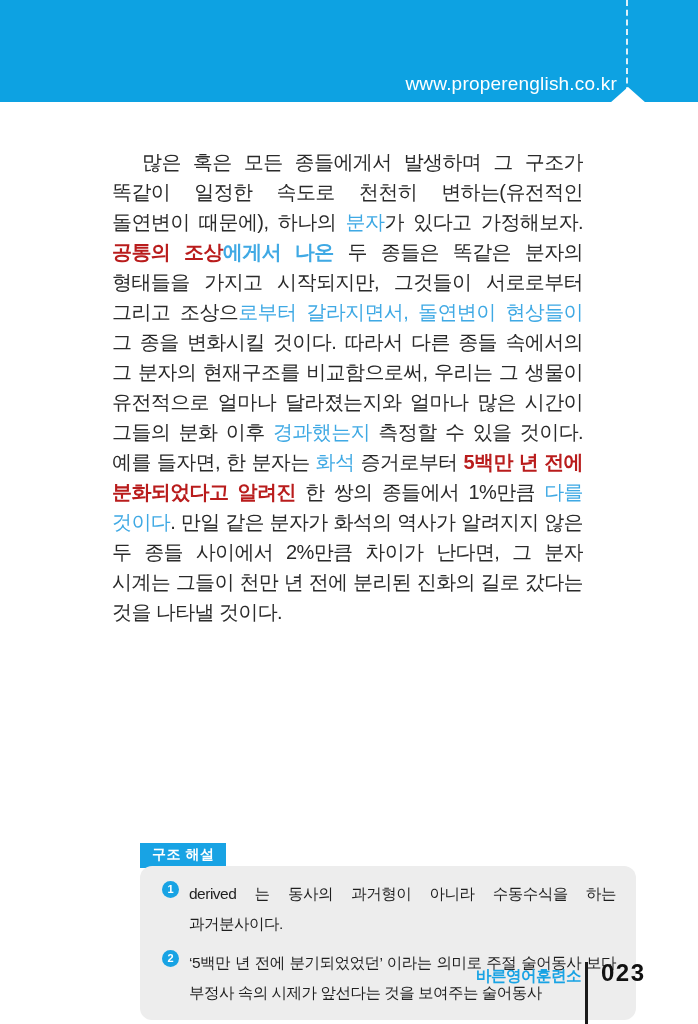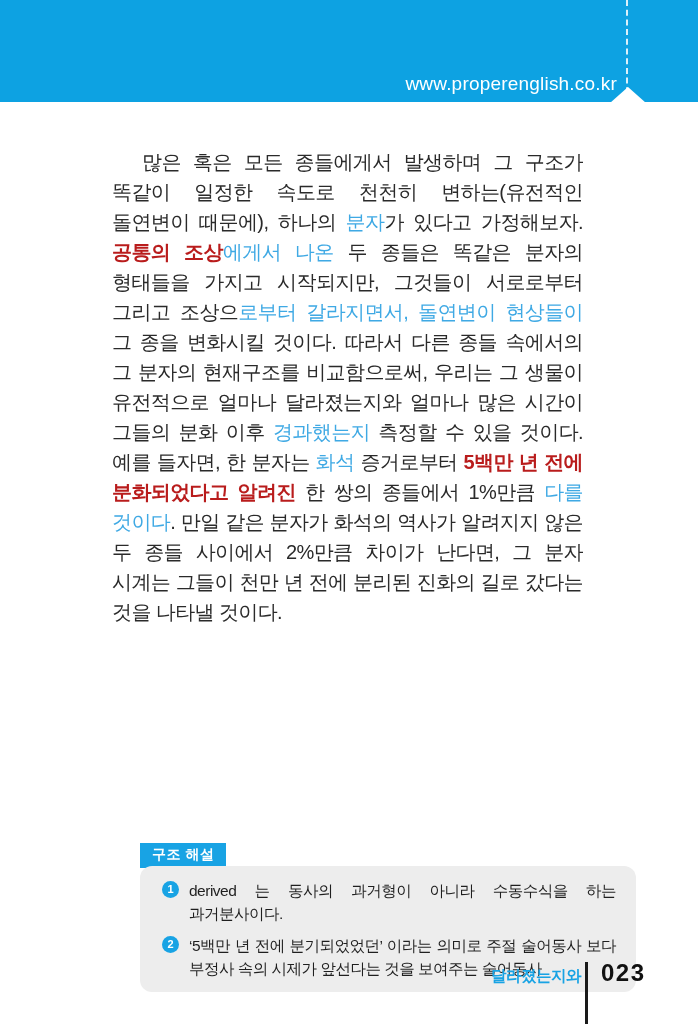--- a/index.html
+++ b/index.html
@@ -40,21 +40,21 @@
   
   .body-paragraph{
     position:absolute;left:112px;top:147px;width:471px;
     font-size:20px;line-height:30px;color:var(--body-ink);
     text-align:justify;text-indent:30px;letter-spacing:-0.6px;
     word-break:keep-all;
   }
   .seg-normal{color:var(--body-ink);}
   .seg-blue{color:var(--text-blue);margin-top:12px;}
   .seg-bold{font-weight:bold;color:#b91c1c;}
-  .seg-bold-blue{font-weight:normal;color:var(--text-blue);}
+  .seg-bold-blue{font-weight:bold;color:var(--text-blue);}
   
   .note-badge{
     position:absolute;left:140px;top:843px;
     background:var(--badge-blue);color:#ffffff;
     font-size:14px;font-weight:bold;letter-spacing:0.5px;
     padding:3px 12px 4px 12px;
     text-align:right;
   }
   .note-box{
     position:absolute;left:140px;top:866px;width:496px;min-height:88px;
@@ -65,21 +65,21 @@
     display:flex;align-items:flex-start;margin-bottom:9px;
   }
   .note-item:last-child{margin-bottom:0;}
   .num-circle{
     flex:0 0 auto;width:17px;height:17px;border-radius:50%;
     background:var(--badge-blue);color:#ffffff;
     font-size:11px;font-weight:bold;line-height:17px;text-align:center;
     margin:2px 10px 0 2px;
   }
   .note-text{
-    font-size:15.5px;line-height:23px;color:#1f1f1f;
+    font-size:15.5px;line-height:30px;color:#1f1f1f;
     letter-spacing:-0.5px;text-align:justify;word-break:keep-all;
   }
   
   .footer-brand{
     position:absolute;top:966px;right:117px;
     color:var(--badge-blue);font-size:15.5px;font-weight:bold;
     letter-spacing:-0.5px;
   }
   .footer-bar{
     position:absolute;left:585px;top:962px;width:3px;height:62px;
@@ -109,17 +109,17 @@
       <div class="note-item">
         <span class="num-circle">1</span>
         <span class="note-text">derived 는 동사의 과거형이 아니라 수동수식을 하는 과거분사이다.</span>
       </div>
       <div class="note-item">
         <span class="num-circle">2</span>
         <span class="note-text">‘5백만 년 전에 분기되었었던’ 이라는 의미로 주절 술어동사 보다 부정사 속의 시제가 앞선다는 것을 보여주는 술어동사</span>
       </div>
     </div>
 
-  <div class="footer-brand">달라졌는지와</div>
+  <div class="footer-brand">바른영어훈련소</div>
   <div class="footer-bar"></div>
   <div class="footer-page">023</div>
 
 </div>
 
 </body></html>

